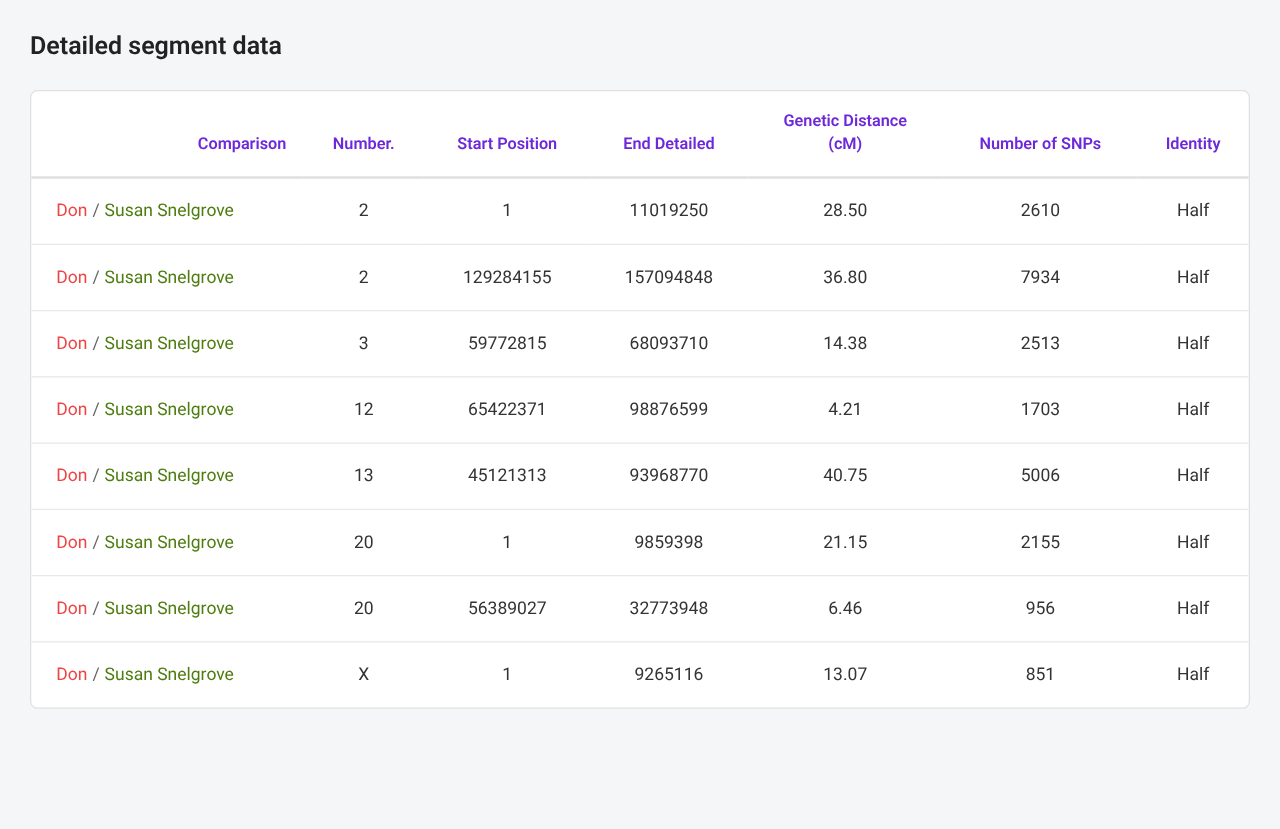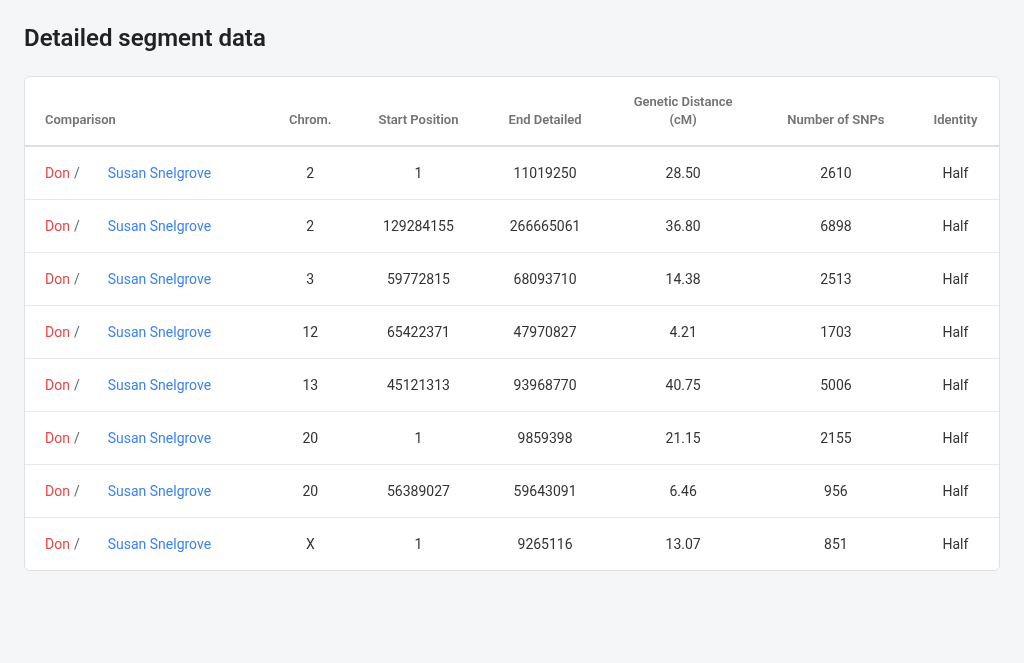--- a/index.html
+++ b/index.html
@@ -11,21 +11,21 @@
     body {
       font-family: -apple-system, BlinkMacSystemFont, 'Segoe UI', Roboto, sans-serif;
       background-color: #f5f6f7;
       color: #333;
       padding: 24px;
       width: 1024px;
       min-height: 663px;
     }
 
     .page-title {
-      font-size: 24px;
+      font-size: 20px;
       font-weight: 600;
       color: #222;
       margin-bottom: 24px;
     }
 
     .table-container {
       background: #fff;
       border-radius: 6px;
       overflow: hidden;
       border: 1px solid #e0e0e0;
@@ -38,28 +38,28 @@
     }
 
     thead tr {
       border-bottom: 2px solid #e0e0e0;
     }
 
     thead th {
       padding: 16px 14px;
       text-align: center;
       font-weight: 600;
-      color: #737373;
+      color: #6d28d9;
       font-size: 13px;
       line-height: 1.4;
       vertical-align: bottom;
     }
 
     thead th:first-child {
-      text-align: left;
+      text-align: right;
       padding-left: 20px;
     }
 
     tbody tr {
       border-bottom: 1px solid #e8e8e8;
     }
 
     tbody tr:last-child {
       border-bottom: none;
     }
@@ -85,35 +85,34 @@
     .comparison-person1 {
       font-weight: 400;
       color: #ef4444;
     }
 
     .comparison-separator {
       color: #666;
     }
 
     .comparison-person2 {
-      color: #3b82f6;
-      margin-left: 24px;
+      color: #4d7c0f;
     }
   </style>
 </head>
 <body>
 
 <h1 class="page-title">Detailed segment data</h1>
 
 <div class="table-container">
   <table>
     <thead>
       <tr>
         <th>Comparison</th>
-        <th>Chrom.</th>
+        <th>Number.</th>
         <th>Start Position</th>
         <th>End Detailed</th>
         <th>Genetic Distance<br>(cM)</th>
         <th>Number of SNPs</th>
         <th>Identity</th>
       </tr>
     </thead>
     <tbody id="table-body">
     <tr>
           <td>
@@ -133,23 +132,23 @@
         <tr>
           <td>
             <div class="comparison-cell">
               <span class="comparison-person1">Don</span>
               <span class="comparison-separator"> / </span>
               <span class="comparison-person2">Susan Snelgrove</span>
             </div>
           </td>
           <td>2</td>
           <td>129284155</td>
-          <td>266665061</td>
+          <td>157094848</td>
           <td>36.80</td>
-          <td>6898</td>
+          <td>7934</td>
           <td>Half</td>
         </tr>
         <tr>
           <td>
             <div class="comparison-cell">
               <span class="comparison-person1">Don</span>
               <span class="comparison-separator"> / </span>
               <span class="comparison-person2">Susan Snelgrove</span>
             </div>
           </td>
@@ -163,21 +162,21 @@
         <tr>
           <td>
             <div class="comparison-cell">
               <span class="comparison-person1">Don</span>
               <span class="comparison-separator"> / </span>
               <span class="comparison-person2">Susan Snelgrove</span>
             </div>
           </td>
           <td>12</td>
           <td>65422371</td>
-          <td>47970827</td>
+          <td>98876599</td>
           <td>4.21</td>
           <td>1703</td>
           <td>Half</td>
         </tr>
         <tr>
           <td>
             <div class="comparison-cell">
               <span class="comparison-person1">Don</span>
               <span class="comparison-separator"> / </span>
               <span class="comparison-person2">Susan Snelgrove</span>
@@ -208,21 +207,21 @@
         <tr>
           <td>
             <div class="comparison-cell">
               <span class="comparison-person1">Don</span>
               <span class="comparison-separator"> / </span>
               <span class="comparison-person2">Susan Snelgrove</span>
             </div>
           </td>
           <td>20</td>
           <td>56389027</td>
-          <td>59643091</td>
+          <td>32773948</td>
           <td>6.46</td>
           <td>956</td>
           <td>Half</td>
         </tr>
         <tr>
           <td>
             <div class="comparison-cell">
               <span class="comparison-person1">Don</span>
               <span class="comparison-separator"> / </span>
               <span class="comparison-person2">Susan Snelgrove</span>

